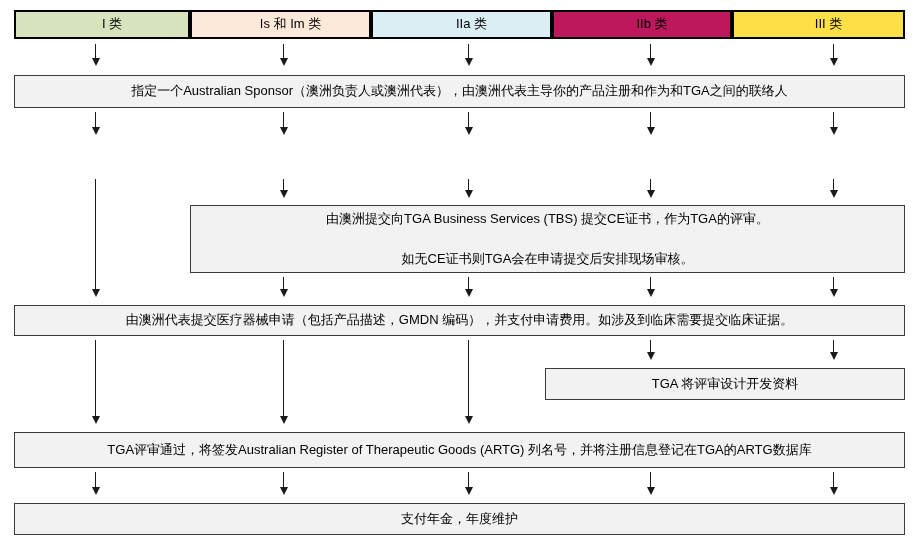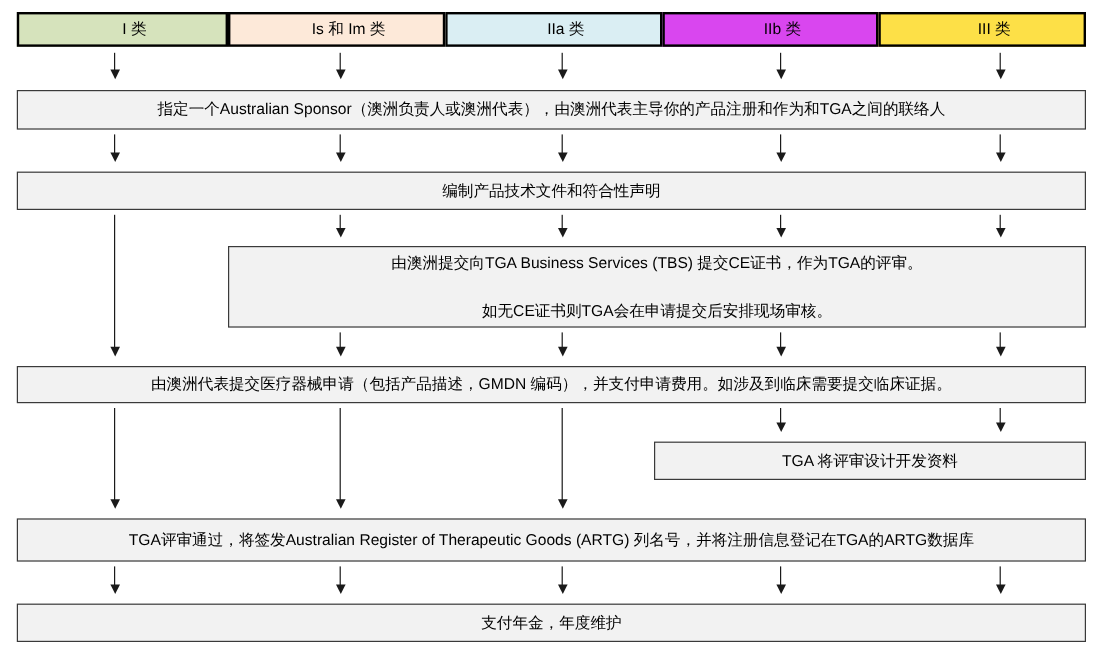--- a/index.html
+++ b/index.html
@@ -51,38 +51,37 @@
   }
 </style>
 </head>
 <body>
 
 <div class="canvas">
 
   <div class="box class-box" style="left: 14px; width: 176px; background-color: rgb(214, 227, 188);">I 类</div>
   <div class="box class-box" style="left: 371px; width: 181px; background-color: rgb(218, 238, 243);">IIa 类</div>
   <div class="box class-box" style="left: 190px; width: 181px; background-color: rgb(253, 233, 217);">Is 和 Im 类</div>
-  <div class="box class-box" style="left: 552px; width: 180px; background-color: #d946ef;">IIb 类</div>
+  <div class="box class-box" style="left: 552px; width: 180px; background-color: #be185d;">IIb 类</div>
   <div class="box class-box" style="left: 732px; width: 173px; background-color: #fde047;">III 类</div>
 
   <div class="arrow" style="left:95px;top:44px;height:18px;"></div>
   <div class="arrow" style="left:283px;top:44px;height:18px;"></div>
   <div class="arrow" style="left:468px;top:44px;height:18px;"></div>
   <div class="arrow" style="left:650px;top:44px;height:18px;"></div>
   <div class="arrow" style="left:833px;top:44px;height:18px;"></div>
 
   <div class="box step-box" style="left:14px;width:891px;top:75px;height:33px;text-align:right;">指定一个Australian Sponsor（澳洲负责人或澳洲代表），由澳洲代表主导你的产品注册和作为和TGA之间的联络人</div>
 
   <div class="arrow" style="left:95px;top:112px;height:19px;"></div>
   <div class="arrow" style="left:283px;top:112px;height:19px;"></div>
   <div class="arrow" style="left:468px;top:112px;height:19px;"></div>
   <div class="arrow" style="left:650px;top:112px;height:19px;"></div>
   <div class="arrow" style="left:833px;top:112px;height:19px;"></div>
 
-  <div class="box step-box" style="left:14px;width:891px;top:143px;height:32px;">编制产品技术文件和符合性声明</div>
 
   <div class="arrow" style="left:95px;top:179px;height:114px;"></div>
 
   <div class="arrow" style="left:283px;top:179px;height:15px;"></div>
   <div class="arrow" style="left:468px;top:179px;height:15px;"></div>
   <div class="arrow" style="left:650px;top:179px;height:15px;"></div>
   <div class="arrow" style="left:833px;top:179px;height:15px;"></div>
 
   <div class="box step-box tbs-box" style="left:190px;width:715px;top:205px;height:68px;">
     <div>由澳洲提交向TGA Business Services (TBS) 提交CE证书，作为TGA的评审。</div>

